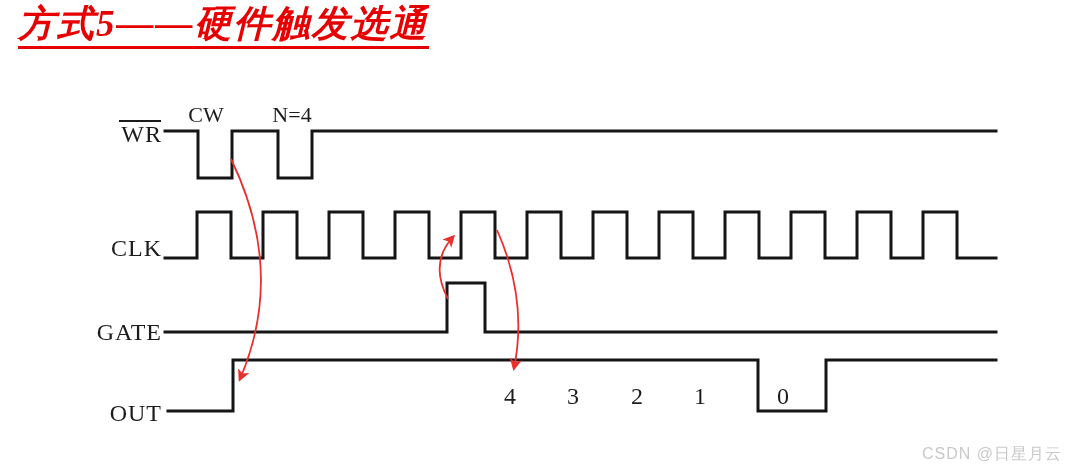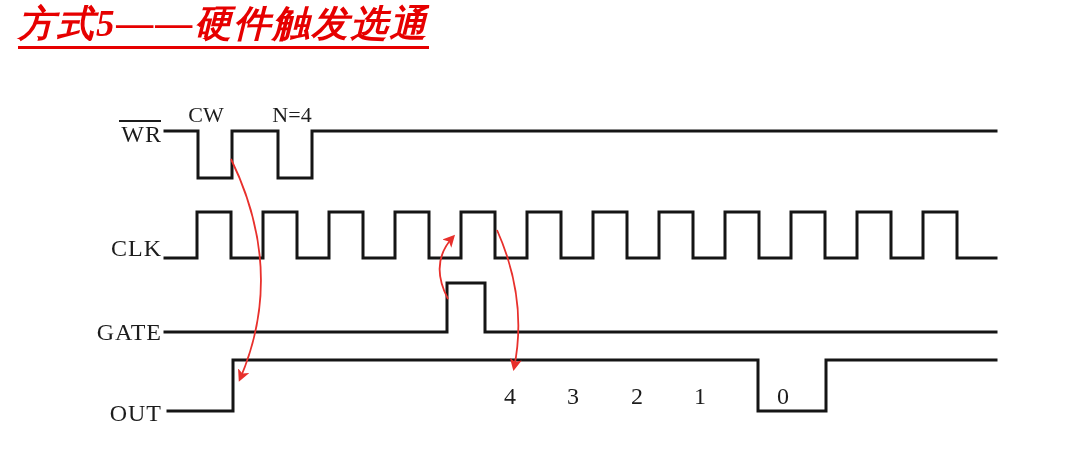--- a/index.html
+++ b/index.html
@@ -60,14 +60,15 @@
         <text x="700" y="404" text-anchor="middle" class="count" fill="#1c1c1c">1</text>
         <text x="783" y="404" text-anchor="middle" class="count" fill="#1c1c1c">0</text>
       </g>
     <g id="arrow-layer">
         <path d="M 231 159 Q 286 272 240 379" class="arrow" stroke="#e8302c" marker-end="url(#arrowhead)"></path>
         <path d="M 448 299 Q 429 263 453 237" class="arrow" stroke="#e8302c" marker-end="url(#arrowhead)"></path>
         <path d="M 497 230 Q 528 300 514 368" class="arrow" stroke="#e8302c" marker-end="url(#arrowhead)"></path>
       </g>
   </svg>
 
+  <div class="watermark" style="color: rgb(201, 201, 201);">CSDN @日星月云</div>
 
 </div>
 
 </body></html>

